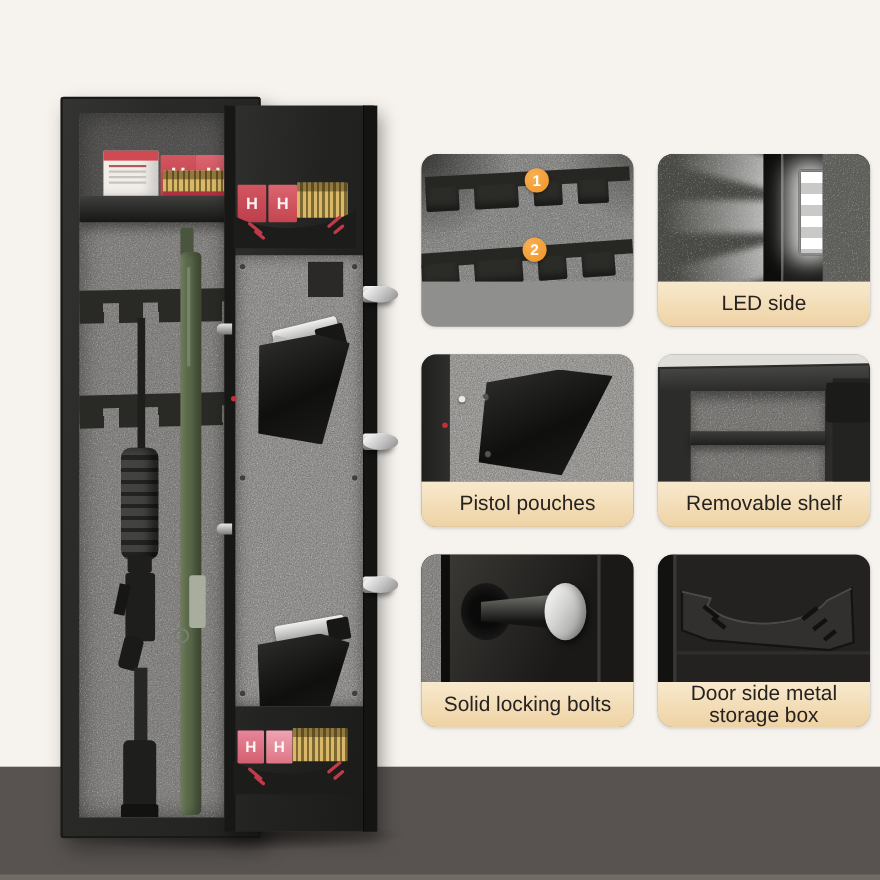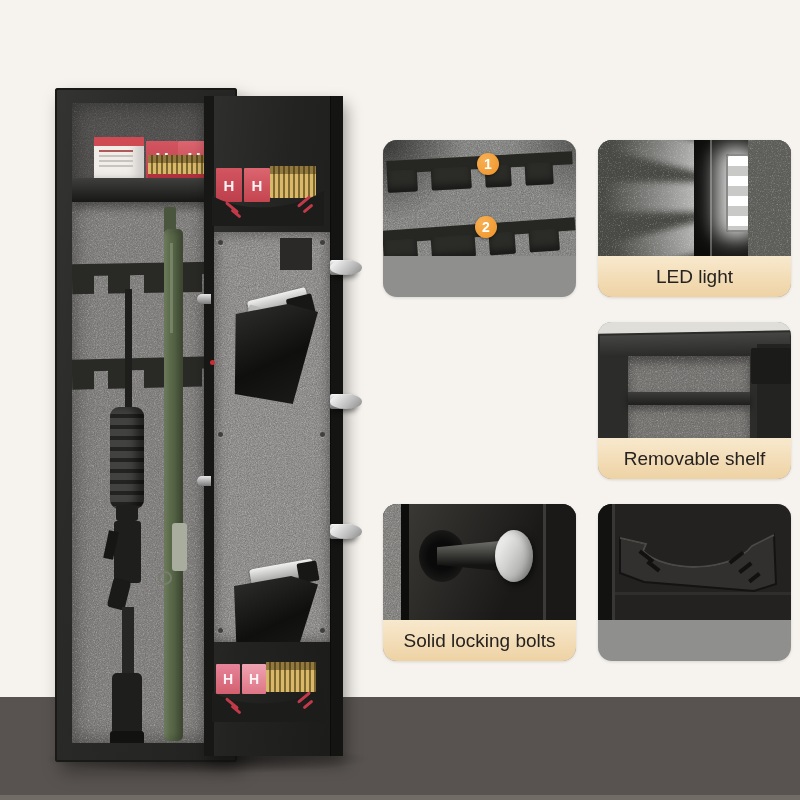--- a/index.html
+++ b/index.html
@@ -301,24 +301,43 @@
       <div class="abs" style="left:112px;top:0;width:2px;height:116px;background:#5a5a56;"></div>
       <div class="lens"></div>
       <div class="felt" style="left:150px;background:#63635f;">
         <svg class="nz">
             <rect width="100%" height="100%" filter="url(#fD)"></rect>
             <rect width="100%" height="100%" filter="url(#fL)"></rect>
           </svg>
       </div>
     </div>
     <div class="cap">
-        <span>LED light</span>
-      </div>
-  </div>
-
+        <span>LED side</span>
+      </div>
+  </div>
+
+  <div class="tile" style="left:383px;top:322px;">
+    <div class="photo">
+      <div class="felt" style="background:#a3a19e;">
+        <svg class="nz">
+            <rect width="100%" height="100%" filter="url(#fD)"></rect>
+            <rect width="100%" height="100%" filter="url(#fL)"></rect>
+          </svg>
+      </div>
+      <div class="abs" style="left:0;top:0;width:26px;height:116px;background:linear-gradient(90deg,#1f1f1d,#2e2e2c);"></div>
+      <div class="abs reddot" style="left:19px;top:62px;"></div>
+      <div class="abs" style="left:34px;top:38px;width:6px;height:6px;border-radius:50%;background:#e9e9e7;box-shadow:0 1px 2px rgba(0,0,0,.5);"></div>
+      <div class="abs pouch" style="left:52px;top:14px;width:122px;height:98px;clip-path:polygon(6% 12%,60% 0%,100% 6%,62% 98%,0% 86%);"></div>
+      <div class="abs screw" style="left:56px;top:36px;background:#55534f;"></div>
+      <div class="abs screw" style="left:58px;top:88px;background:#55534f;"></div>
+    </div>
+    <div class="cap">
+        <span>Pistol pouches</span>
+      </div>
+  </div>
 
   <div class="tile" style="left:598px;top:322px;">
     <div class="photo" style="background:#e0ded9;">
       <div class="abs" style="left:-4px;top:10px;width:201px;height:112px;background:#2c2c2a;border-radius:4px;transform:rotate(-1deg);"></div>
       <div class="abs" style="left:2px;top:12px;width:190px;height:22px;background:linear-gradient(180deg,#454543,#2a2a28);transform:rotate(-1deg);"></div>
       <div class="abs" style="left:30px;top:34px;width:122px;height:82px;background:#7f7d7a;box-shadow:inset 0 6px 10px rgba(0,0,0,.45);">
         <svg class="nz">
             <rect width="100%" height="100%" filter="url(#fD)"></rect>
             <rect width="100%" height="100%" filter="url(#fL)"></rect>
           </svg>
@@ -364,15 +383,18 @@
           <g fill="#121110">
             <rect x="22" y="28" width="17" height="4" transform="rotate(38 30 30)"></rect>
             <rect x="30" y="38" width="15" height="4" transform="rotate(38 37 40)"></rect>
             <rect x="112" y="30" width="17" height="4" transform="rotate(-38 120 32)"></rect>
             <rect x="122" y="40" width="15" height="4" transform="rotate(-38 129 42)"></rect>
             <rect x="132" y="50" width="13" height="4" transform="rotate(-38 138 52)"></rect>
           </g>
         </svg>
       </div>
     </div>
+    <div class="cap">
+        <span style="display:inline-block;max-width:150px;">Door side metal storage box</span>
+      </div>
   </div>
 
 </div>
 
 </body></html>

